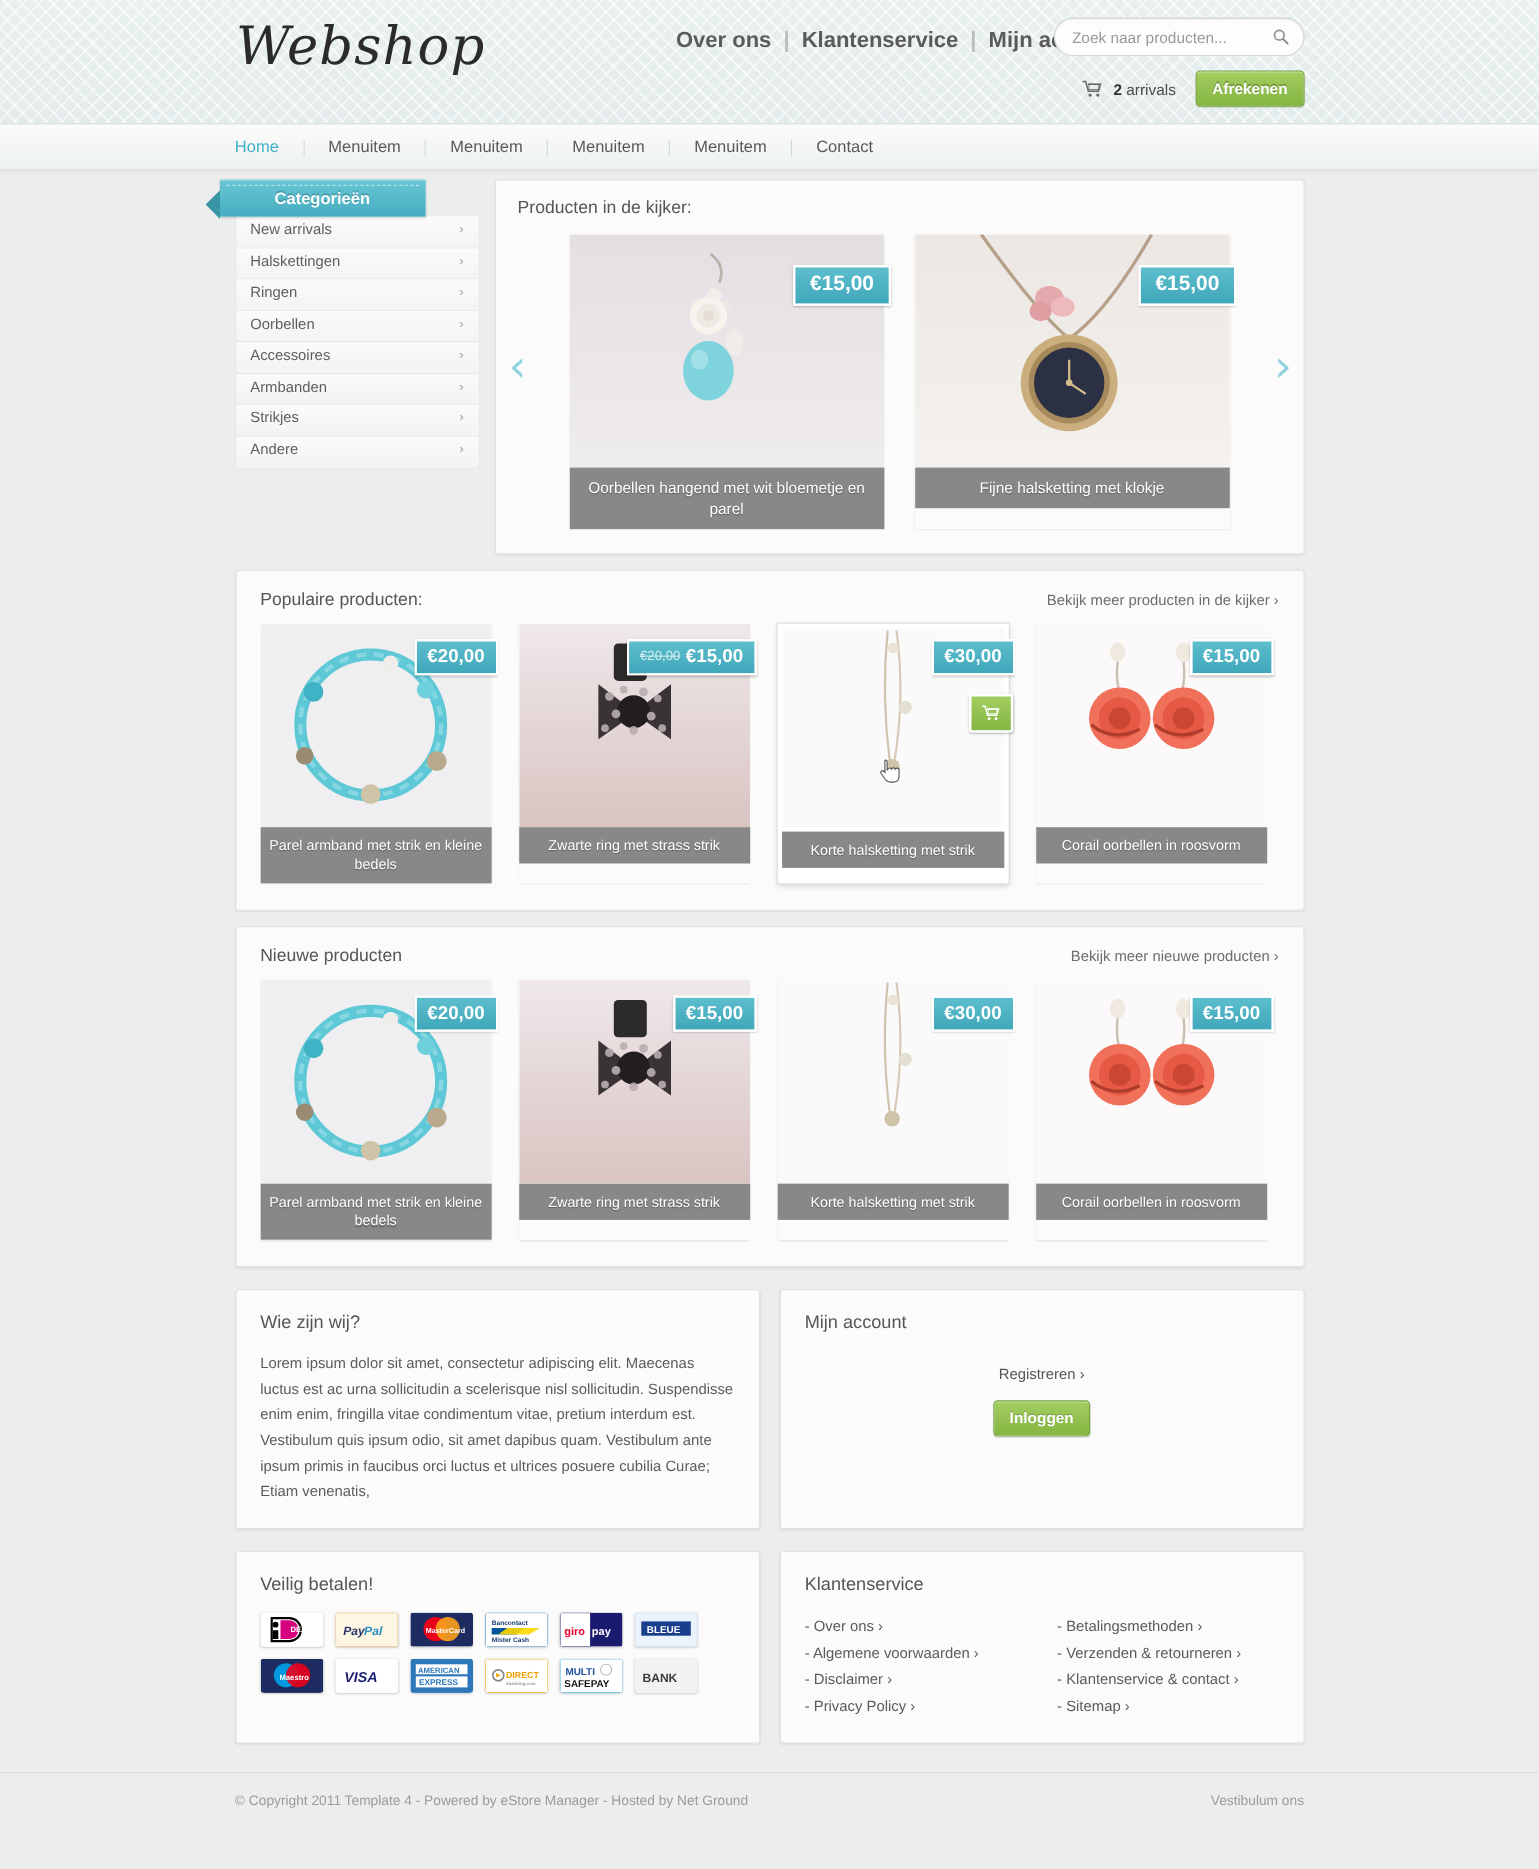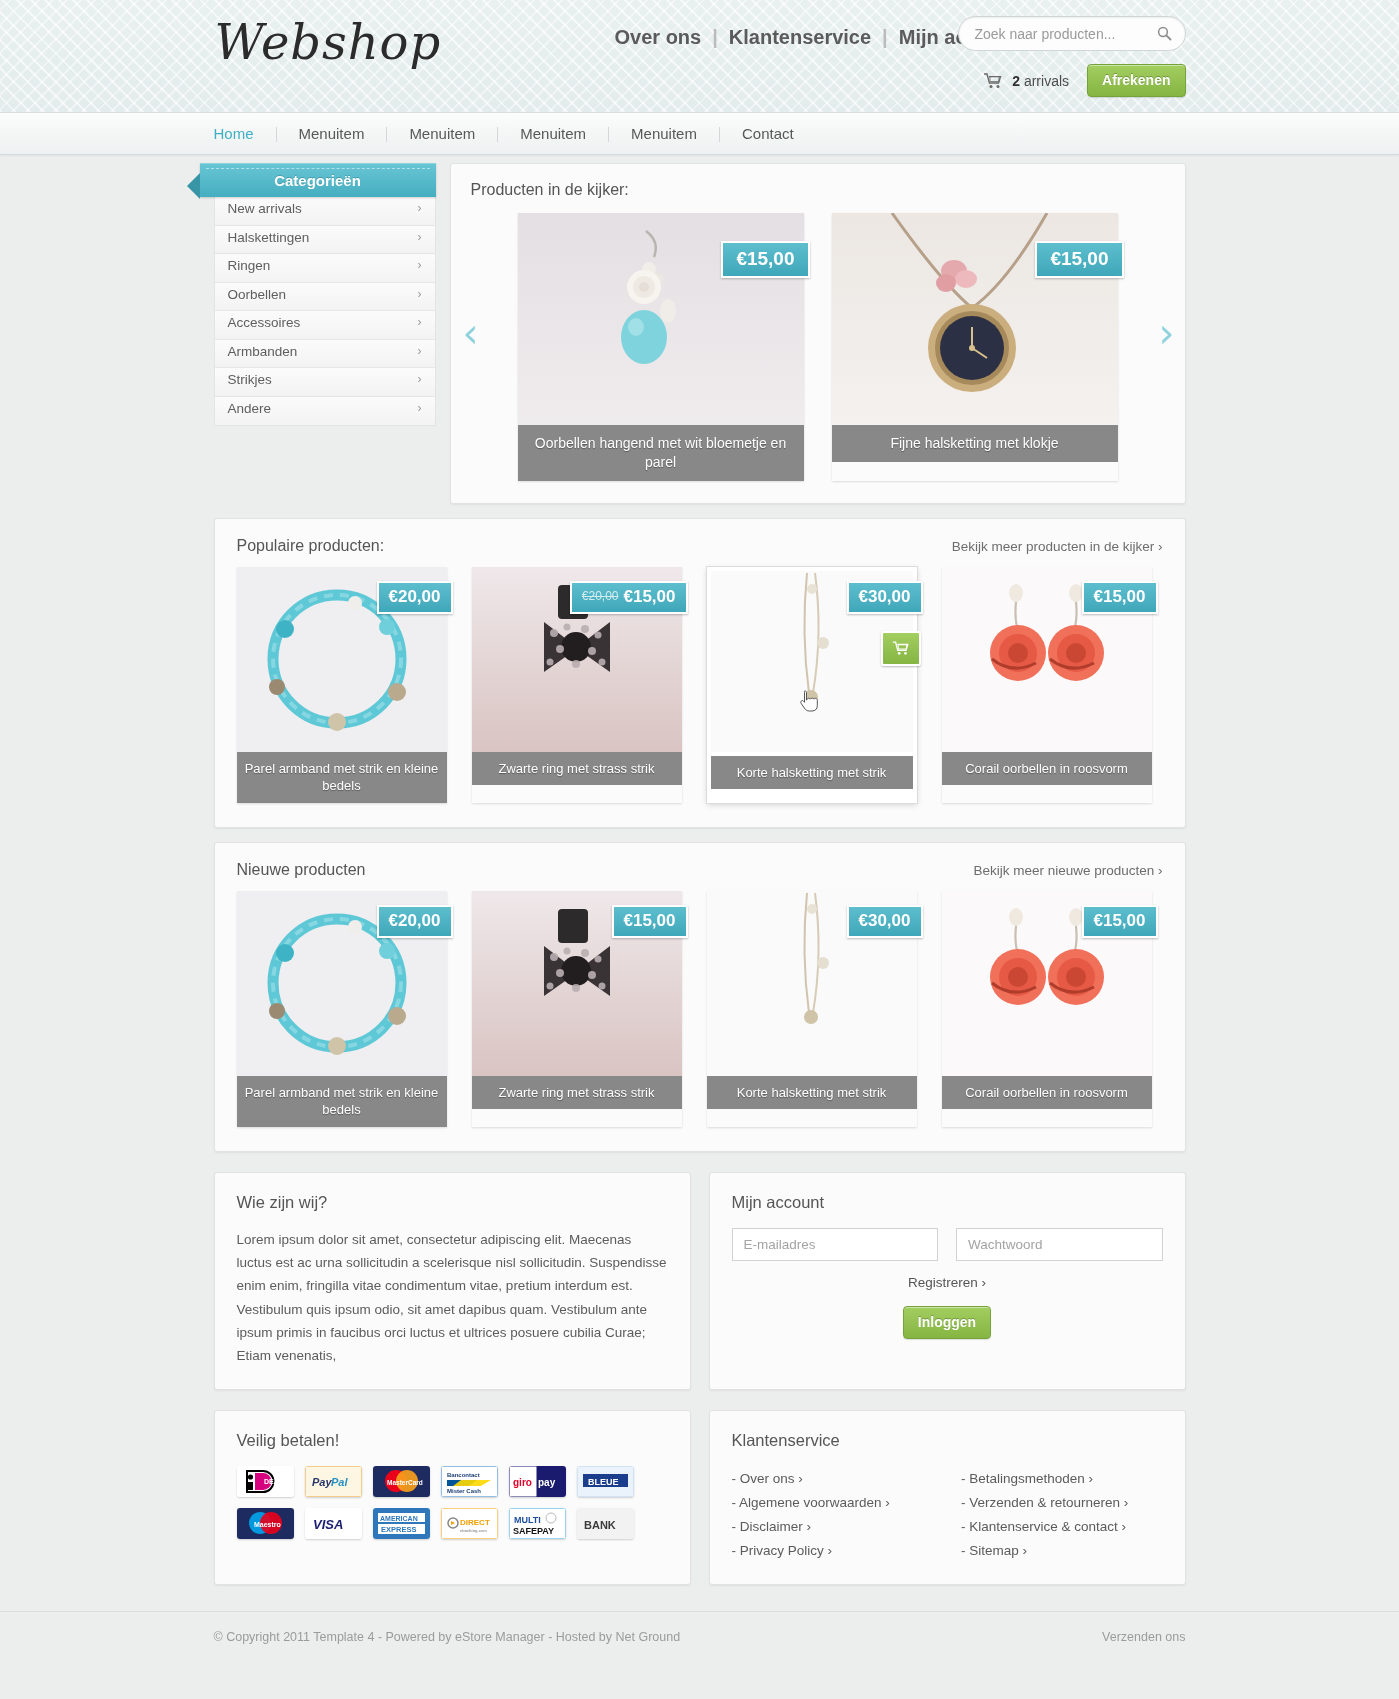--- a/index.html
+++ b/index.html
@@ -104,21 +104,21 @@
     background:#fbfbfb;
     border:1px solid #e2e2e2;
     border-radius:3px;
     box-shadow:0 1px 2px rgba(0,0,0,.06);
   }
 
   
   .row-top { display:flex; gap:14px; align-items:flex-start; }
   .cats { width:222px; position:relative; margin-left:14px; }
   .ribbon {
-    position:relative; left:-14px; width:236px; height:34px;
+    position:relative; left:-14px; width:187px; height:34px;
     background:linear-gradient(#68c5d4,#45aec0);
     border-top:1px solid #8bd5e0;
     color:#fff; font-size:15px; font-weight:bold;
     text-align:center; line-height:34px;
     text-shadow:0 -1px 0 rgba(0,0,0,.18);
     box-shadow:0 1px 2px rgba(0,0,0,.18);
   }
   .ribbon:before{
     content:""; position:absolute; left:-13px; top:9px;
     border-top:13px solid transparent;
@@ -611,24 +611,20 @@
       </div>
     </div>
 
     <div class="botrow">
       <div class="panel bp">
         <h3>Wie zijn wij?</h3>
         <p>Lorem ipsum dolor sit amet, consectetur adipiscing elit. Maecenas luctus est ac urna sollicitudin a scelerisque nisl sollicitudin. Suspendisse enim enim, fringilla vitae condimentum vitae, pretium interdum est. Vestibulum quis ipsum odio, sit amet dapibus quam. Vestibulum ante ipsum primis in faucibus orci luctus et ultrices posuere cubilia Curae; Etiam venenatis,</p>
       </div>
       <div class="panel bp">
         <h3>Mijn account</h3>
-        <div class="formrow">
-          <input type="text" placeholder="E-mailadres" style="">
-          <input type="password" placeholder="Wachtwoord" style="">
-        </div>
         <div class="loginrow">
           <a class="reg">Registreren ›</a>
           <button class="btn-green">Inloggen</button>
         </div>
       </div>
     </div>
 
     <div class="botrow">
       <div class="panel bp">
         <h3>Veilig betalen!</h3>
@@ -748,17 +744,17 @@
           </ul>
         </div>
       </div>
     </div>
 
   </div>
 
   <div class="footer">
     <div class="inner">
       <span>© Copyright 2011 Template 4 - Powered by eStore Manager - Hosted by Net Ground</span>
-      <a style="color:#9b9b9b;text-decoration:none">Verzenden ons</a>
+      <a style="color:#9b9b9b;text-decoration:none">Vestibulum ons</a>
     </div>
   </div>
 
 </div>
 
 </body></html>

